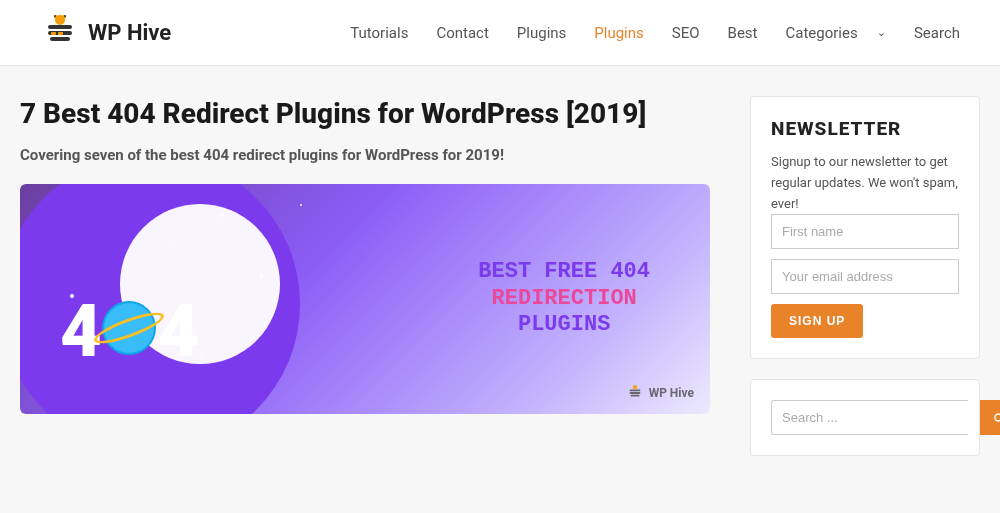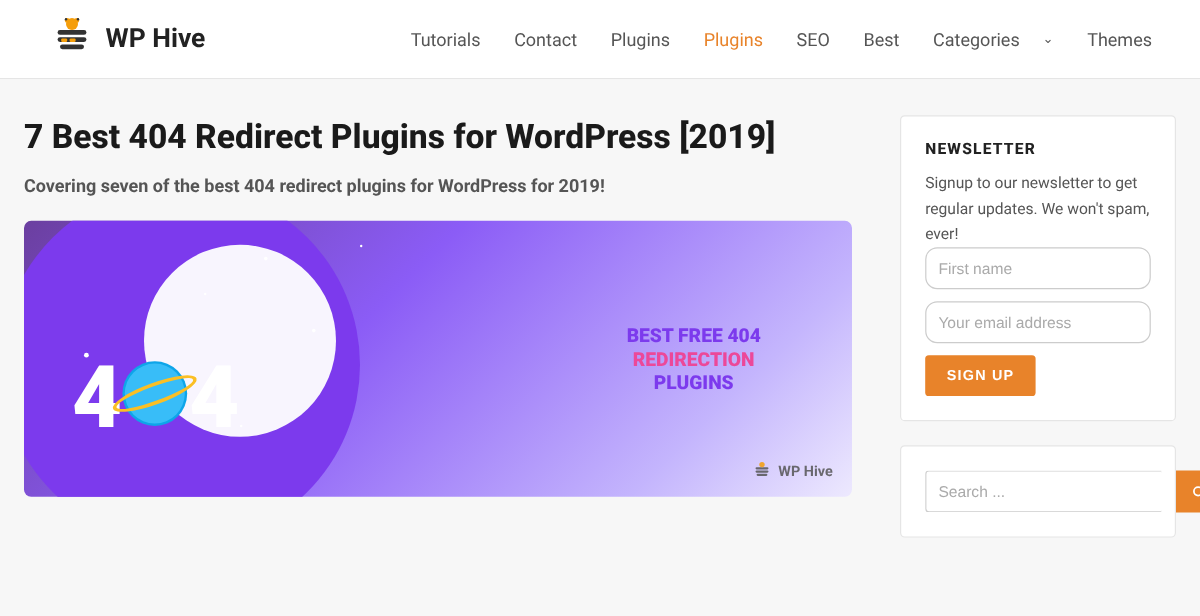--- a/index.html
+++ b/index.html
@@ -142,27 +142,28 @@
       top: 50%;
       left: 50%;
       transform: translate(-50%, -50%) rotate(-20deg);
       width: 74px;
       height: 18px;
       border: 3px solid #fbbf24;
       border-radius: 50%;
     }
     .img-right-text {
       position: absolute;
-      right: 76px;
+      right: 60px;
       top: 50%;
       transform: translateY(-50%);
-      font-size: 16px;
+      font-size: 22px;
       font-weight: 900;
       line-height: 1.2;
       text-align: center;
+      font-family: Liberation Mono, monospace;
     }
     .img-right-text .line1 { color: #7c3aed; }
     .img-right-text .line2 { color: #ec4899; }
     .img-right-text .line3 { color: #7c3aed; }
 
     .img-watermark {
       position: absolute;
       bottom: 12px;
       right: 16px;
       display: flex;
@@ -183,36 +184,36 @@
     }
 
     .sidebar-widget {
       background: #fff;
       border: 1px solid #e5e5e5;
       border-radius: 4px;
       padding: 20px;
       margin-bottom: 20px;
     }
     .widget-title {
-      font-size: 13px;
+      font-size: 19px;
       font-weight: 800;
       letter-spacing: 1px;
       color: #222;
       text-transform: uppercase;
       margin-bottom: 12px;
     }
     .widget-desc {
       font-size: 13px;
       color: #555;
       line-height: 1.6;
     }
     .widget-input {
       width: 100%;
       border: 1px solid #ccc;
-      border-radius: 10px;
+      border-radius: 0;
       padding: 9px 10px;
       font-size: 13px;
       color: #333;
       margin-bottom: 10px;
       outline: none;
       background: #fff;
     }
     .widget-input::placeholder {
       color: #aaa;
     }
@@ -294,21 +295,21 @@
     <a href="#">Tutorials</a>
     <a href="#">Contact</a>
     <a href="#">Plugins</a>
     <a href="#" style="color:#e8832a;">Plugins</a>
     <a href="#">SEO</a>
     <a href="#">Best</a>
     <span class="nav-categories">
       <span>Categories</span>
       <span class="chevron">⌄</span>
     </span>
-    <a href="#">Themes</a>
+    <a href="#">Search</a>
   </nav>
 </header>
 
 <div class="page-container">
 
   <main class="main-content">
     <h1 class="article-title">7 Best 404 Redirect Plugins for WordPress [2019]</h1>
     <p class="article-subtitle">Covering seven of the best 404 redirect plugins for WordPress for 2019!</p>
 
     <div class="article-image">

